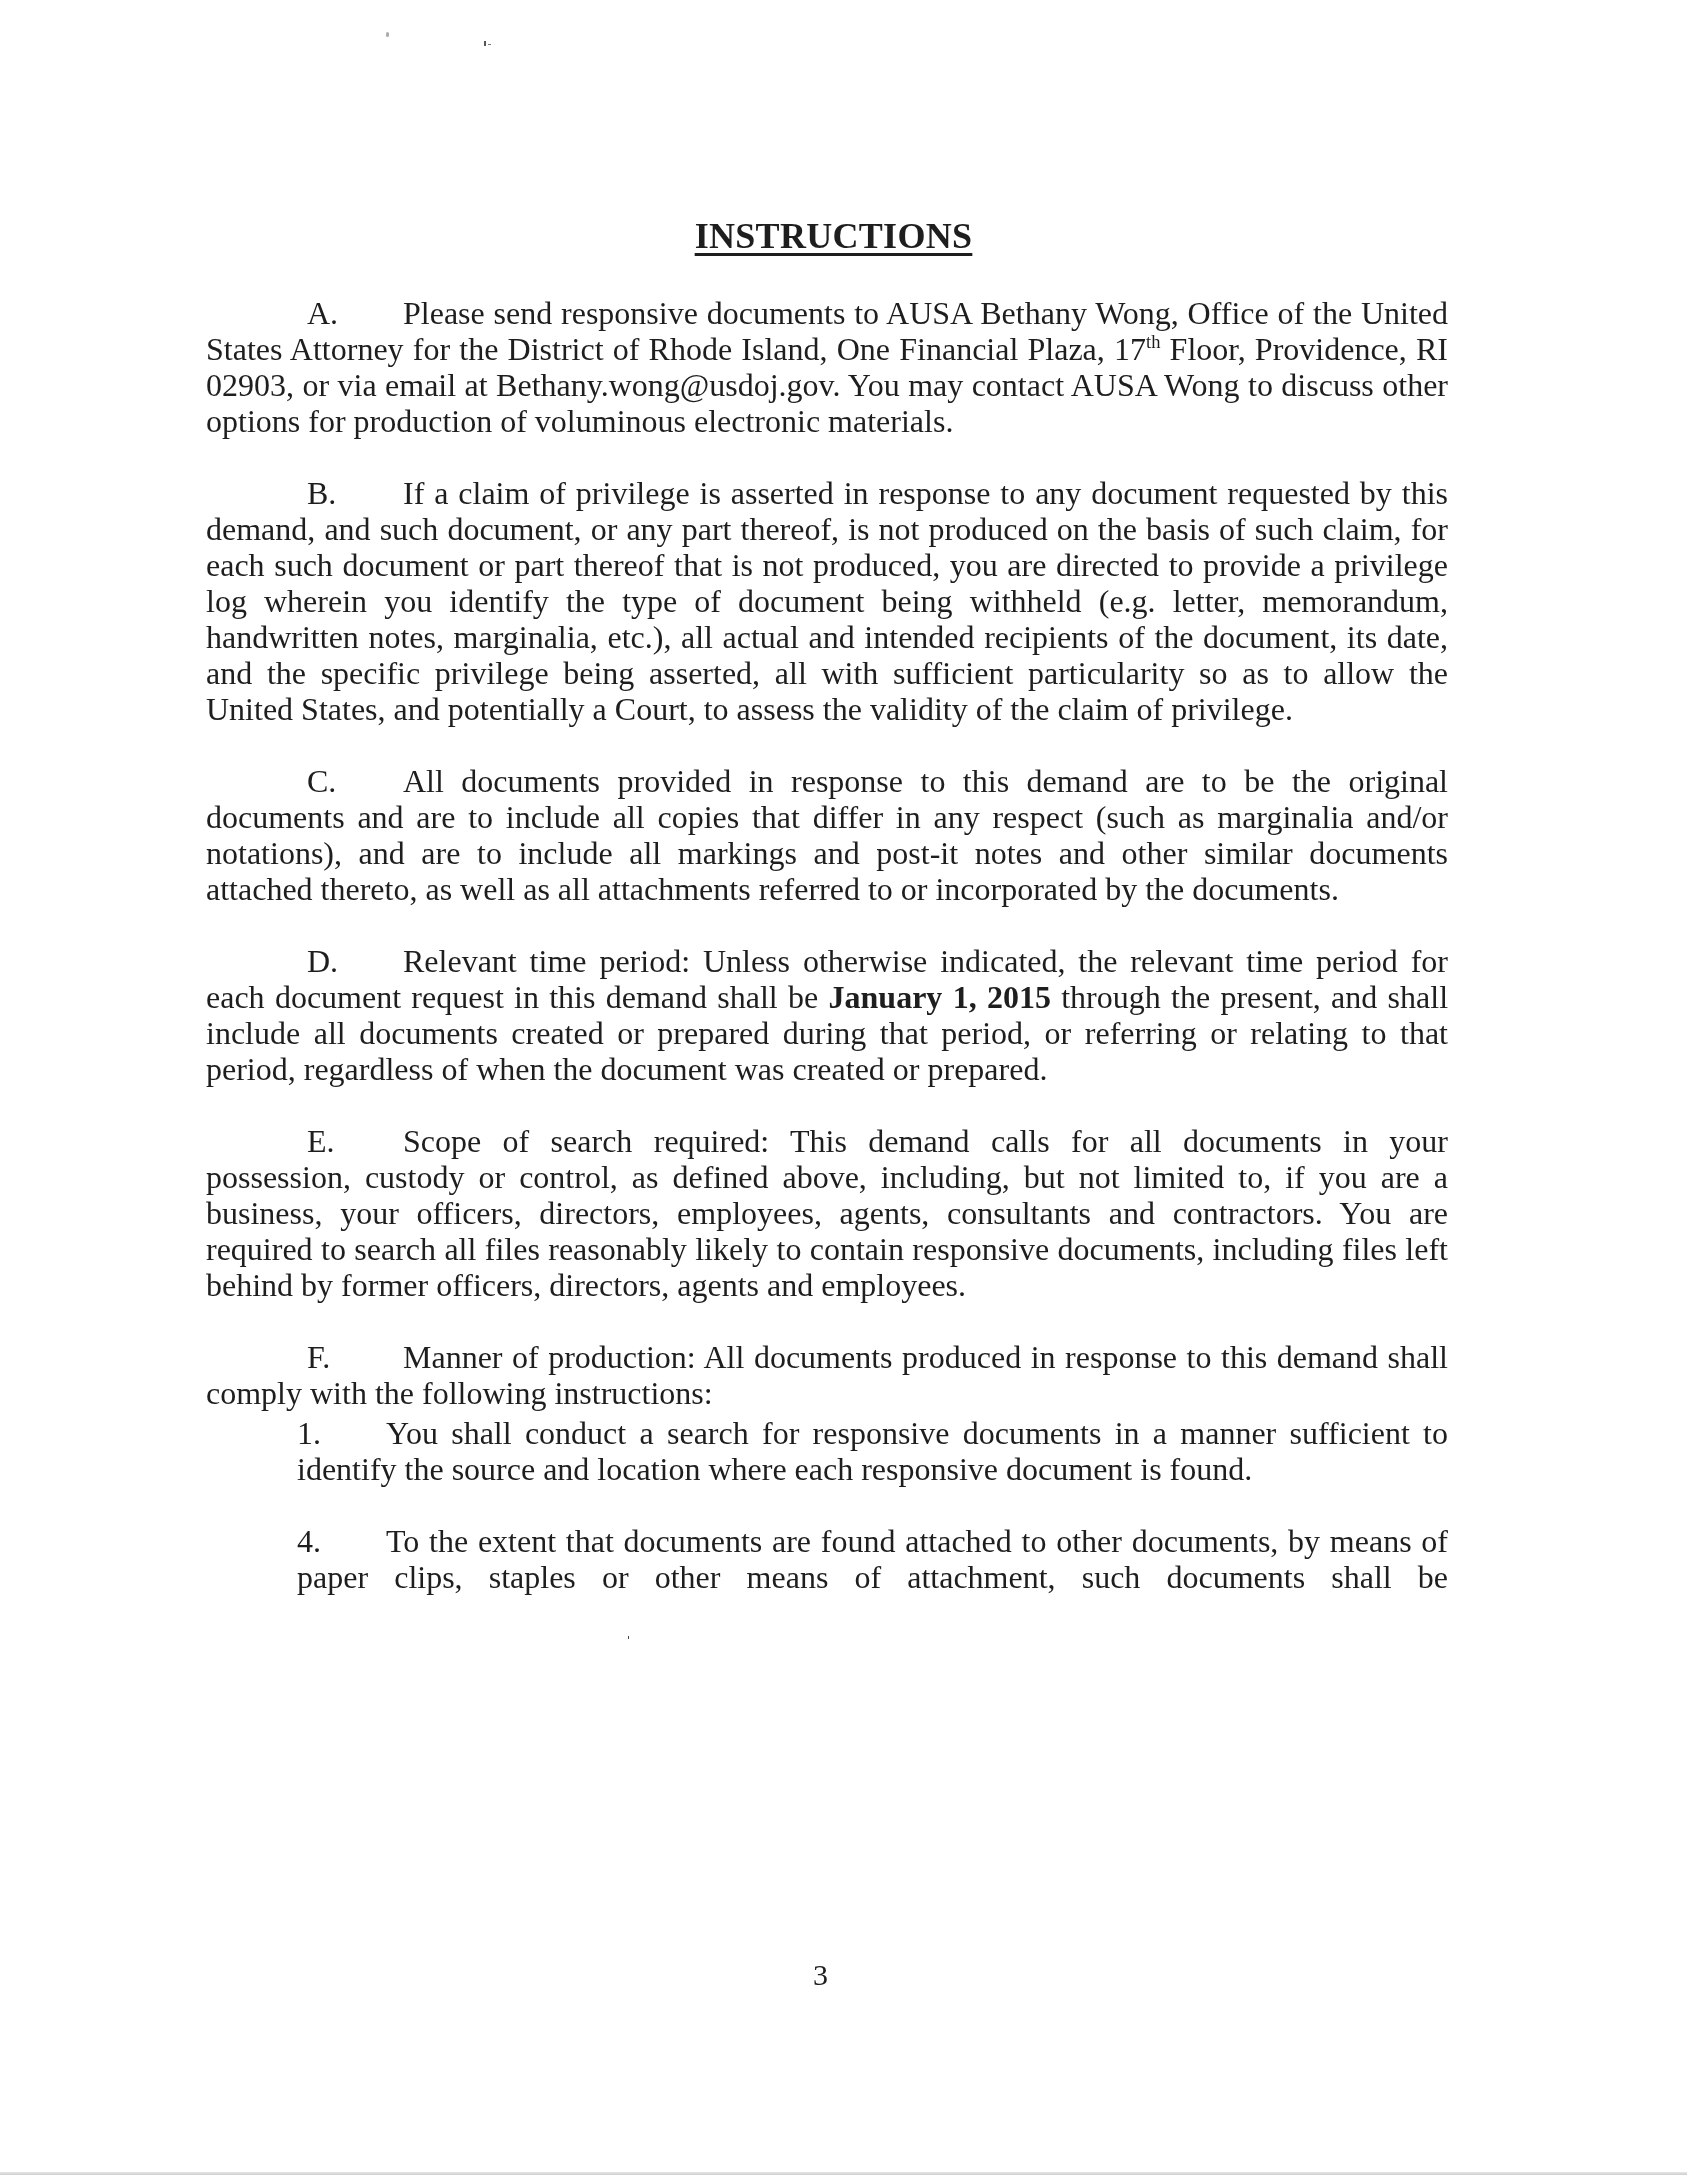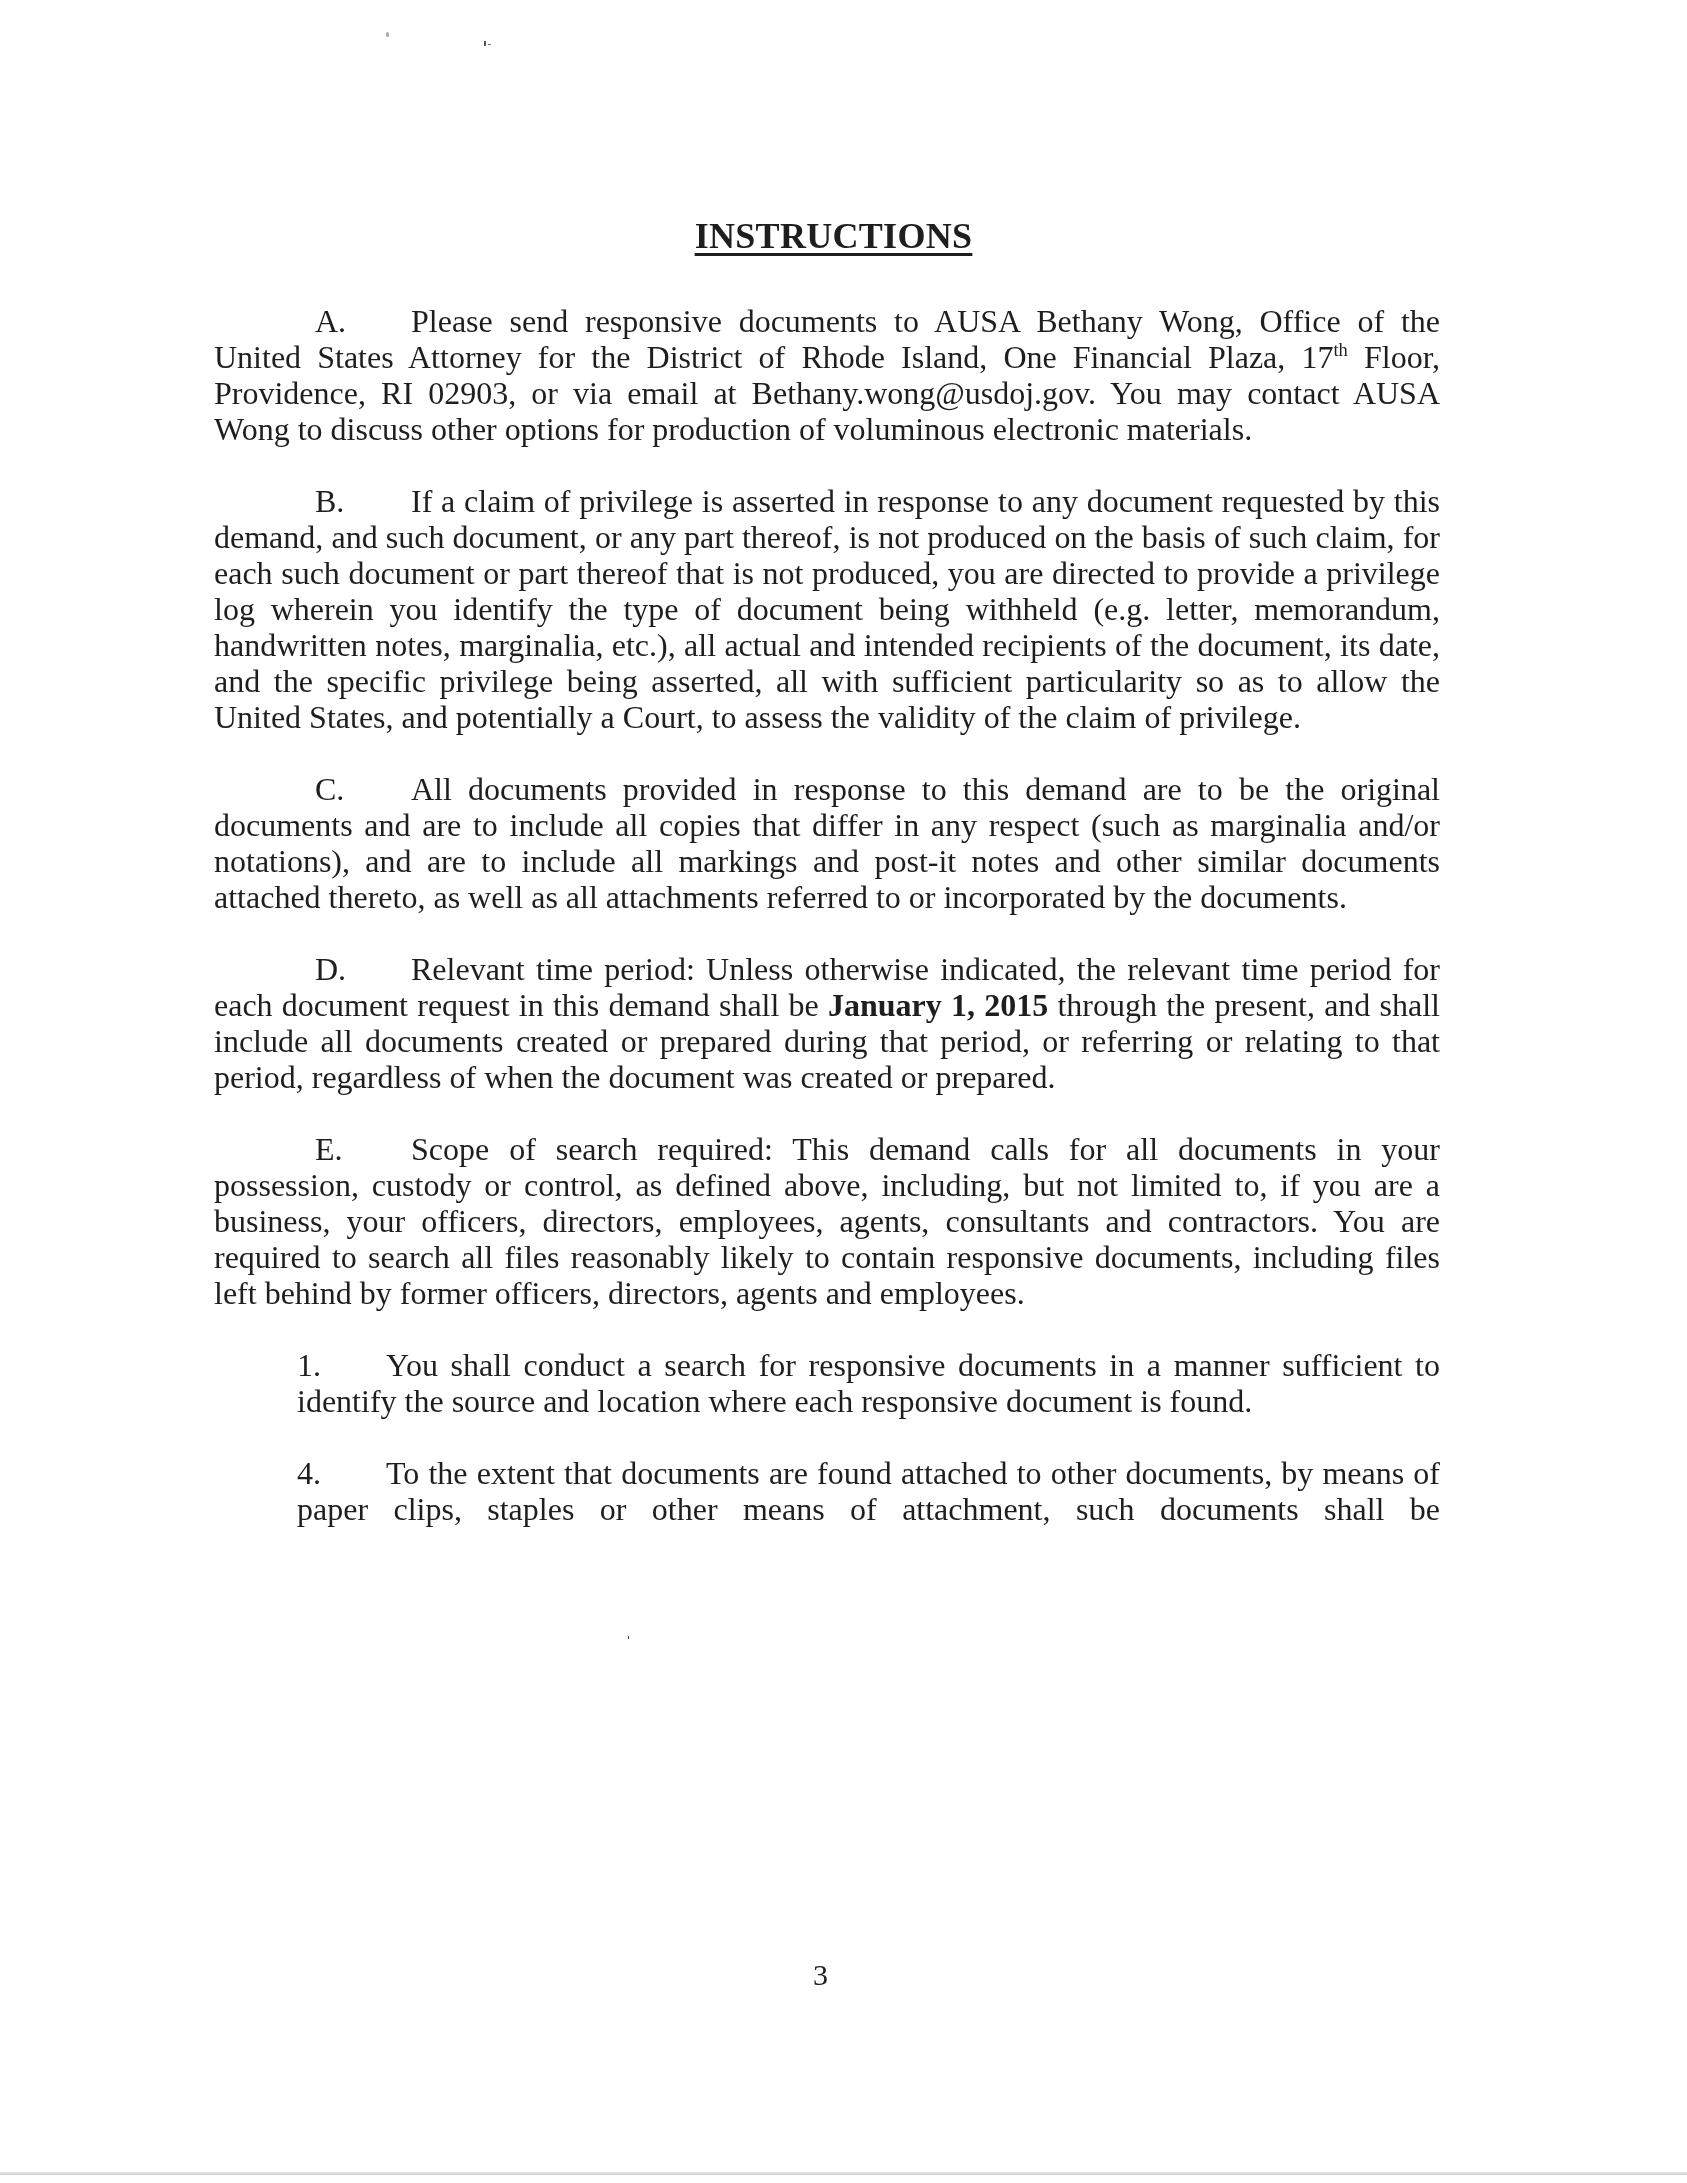--- a/index.html
+++ b/index.html
@@ -11,21 +11,21 @@
     .mark-1 { left: 386px; top: 32px; width: 3.3px; height: 4.6px; border-radius: 2px; opacity: .7; }
     .mark-2 { left: 484px; top: 41px; width: 2px; height: 5.3px; background: #555; }
     .mark-3 { left: 488px; top: 44px; width: 3.3px; height: 1.3px; background: #777; }
     .heading {
       position: absolute; left: 0; width: 1667px; top: 215px; text-align: center;
       font-weight: bold; font-size: 36px; letter-spacing: 0.3px;
     }
     .heading span { text-decoration: underline; text-decoration-thickness: 2.6px; text-underline-offset: 5.3px; }
     .content { position: absolute; left: 202px; top: 291px; width: 1250px; }
     p {
-      margin: 12px; font-size: 32px; line-height: 36px; text-align: justify; text-align-last: left;
+      margin: 4px; font-size: 32px; line-height: 36px; text-align: justify; text-align-last: left;
     }
     .para { margin-bottom: 36px; }
     .para .label { display: inline-block; width: 96px; padding-left: 101px; }
     .sub { margin-left: 95px; margin-bottom: 36px; }
     .sub .label { display: inline-block; width: 89px; padding-left: 95px; margin-left: -95px; }
     .intro-tight { margin-bottom: 0; }
     .date-emph { font-weight: bold; text-decoration-thickness: 2px; text-underline-offset: 4px; }
     sup { font-size: 18.5px; line-height: 0; }
     .page-number { position: absolute; top: 1958px; left: 0; width: 1641px; text-align: center; font-size: 30px; }
     .bottom-edge { position: absolute; left: 0; right: 0; top: 2172px; height: 3.3px; background: linear-gradient(#e6e6e6, #cfcfcf); }
@@ -57,20 +57,23 @@
   </p>
 
   <p class="para">
     <span class="label">D.</span><span>Relevant time period:  Unless otherwise indicated, the relevant time period for each document request in this demand shall be </span><span class="date-emph">January 1, 2015</span><span> through the present, and shall include all documents created or prepared during that period, or referring or relating to that period, regardless of when the document was created or prepared.</span>
   </p>
 
   <p class="para">
     <span class="label">E.</span><span>Scope of search required:  This demand calls for all documents in your possession, custody or control, as defined above, including, but not limited to, if you are a business, your officers, directors, employees, agents, consultants and contractors. You are required to search all files reasonably likely to contain responsive documents, including files left behind by former officers, directors, agents and employees.</span>
   </p>
 
+  <p class="para intro-tight">
+    <span class="label">F.</span><span>Manner of production:  All documents produced in response to this demand shall comply with the following instructions:</span>
+  </p>
 
   <p class="sub">
     <span class="label">1.</span><span>You shall conduct a search for responsive documents in a manner sufficient to identify the source and location where each responsive document is found.</span>
   </p>
 
 
 
   <p class="sub" style="text-align-last: justify;">
     <span class="label">4.</span><span>To the extent that documents are found attached to other documents, by means of paper clips, staples or other means of attachment, such documents shall be</span>
   </p>

